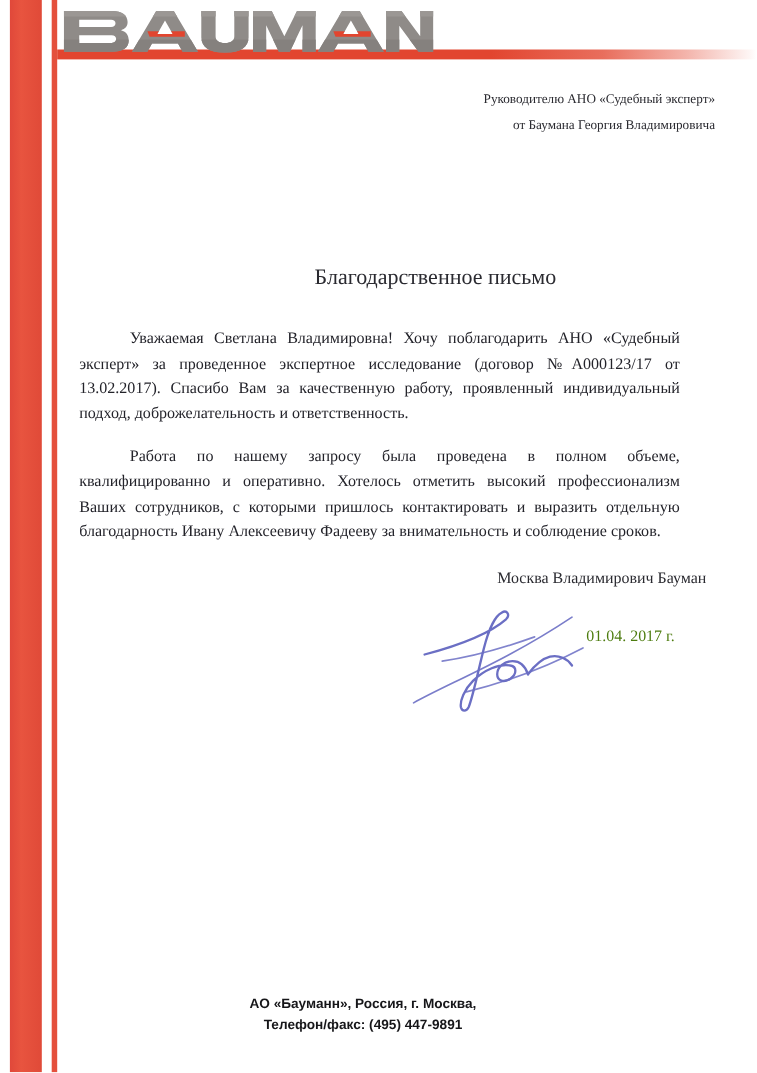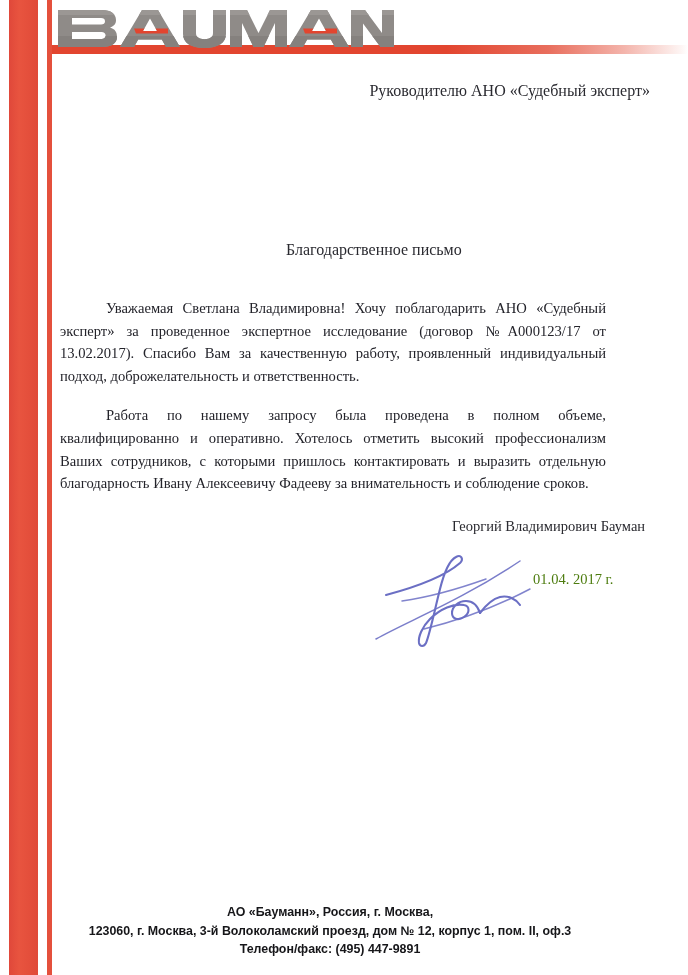--- a/index.html
+++ b/index.html
@@ -58,39 +58,39 @@
     height: 44px;
   }
   .logo svg { display: block; }
 
   
   .addressee {
     position: absolute;
     right: 38px;
     top: 79px;
     text-align: right;
-    font-size: 16px;
+    font-size: 12px;
     line-height: 23px;
     color: #2a2a30;
   }
   .addressee div { white-space: nowrap; }
 
   
   .doc-title {
     position: absolute;
     left: 286px;
     top: 241px;
-    font-size: 16px;
+    font-size: 20px;
     color: #2a2a30;
   }
 
   
   .body-wrap {
     position: absolute;
-    left: 60px;
+    left: 72px;
     top: 297px;
     width: 546px;
   }
   .para {
     text-align: justify;
     text-justify: inter-word;
     font-size: 14.6px;
     line-height: 22.6px;
     text-indent: 46px;
     margin: 0 0 17px 0;
@@ -184,30 +184,31 @@
         <rect x="0" y="30" width="340" height="14" fill="#85817e"></rect>
 
         <polygon points="78,22.5 112,22.5 112,27.5 80,27.5" fill="#e2452f"></polygon>
         <polygon points="247,22.5 281,22.5 281,27.5 249,27.5" fill="#e2452f"></polygon>
       </g>
     </svg>
   </div>
 
   <div class="addressee">
     <div>Руководителю АНО «Судебный эксперт»</div>
+    <div>от Баумана Георгия Владимировича</div>
   </div>
 
   <div class="doc-title">Благодарственное письмо</div>
 
   <div class="body-wrap">
     <p class="para">Уважаемая Светлана Владимировна! Хочу поблагодарить АНО «Судебный эксперт» за проведенное экспертное исследование (договор №А000123/17 от 13.02.2017). Спасибо Вам за качественную работу, проявленный индивидуальный подход, доброжелательность и ответственность.</p>
     <p class="para">Работа по нашему запросу была проведена в полном объеме, квалифицированно и оперативно. Хотелось отметить высокий профессионализм Ваших сотрудников, с которыми пришлось контактировать и выразить отдельную благодарность Ивану Алексеевичу Фадееву за внимательность и соблюдение сроков.</p>
   </div>
 
-  <div class="signer-name">Георгий Владимирович Бауман</div>
+  <div class="signer-name">Москва Владимирович Бауман</div>
 
   <div class="signature-mark">
     <svg width="190" height="105" viewBox="0 0 190 105" xmlns="http://www.w3.org/2000/svg" aria-label="signature">
       <g fill="none" stroke="#6b6fc4" stroke-linecap="round" stroke-linejoin="round">
         <path d="M8 96 C40 78 92 58 152 18" stroke-width="1.5" opacity="0.9"></path>
         <path d="M18 52 C48 44 76 34 92 20 C96 16 93 11 88 14
                  C82 17 76 30 72 46 C66 70 62 90 58 100
                  C56 104 52 104 51 100 C50 94 54 84 62 76
                  C72 66 86 60 96 62 C102 63 102 70 96 74
                  C90 78 84 76 84 70 C84 64 90 58 98 58
@@ -216,17 +217,16 @@
         <path d="M34 58 C62 54 90 46 118 36" stroke-width="1.5" opacity="0.85"></path>
         <path d="M56 86 C88 78 124 66 162 46" stroke-width="1.5" opacity="0.85"></path>
       </g>
     </svg>
   </div>
 
   <div class="sign-date">01.04. 2017 г.</div>
 
   <div class="footer">
     <div>АО «Бауманн», Россия, г. Москва,</div>
-    <div>123060, г. Москва, 3-й Волоколамский проезд, дом № 12, корпус 1, пом. II, оф.3</div>
     <div>Телефон/факс: (495) 447-9891</div>
   </div>
 
 </div>
 
 </body></html>

